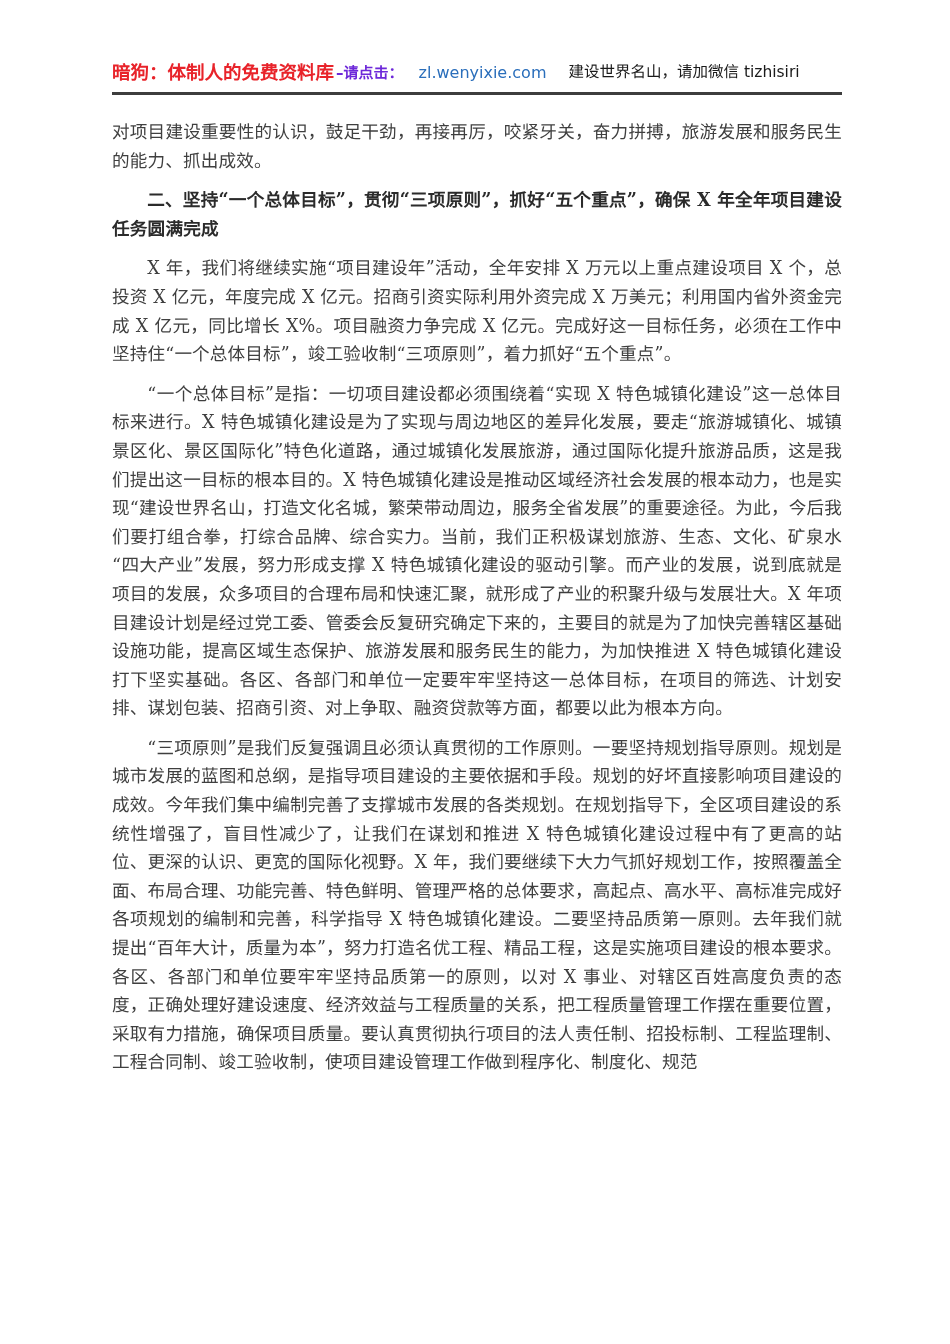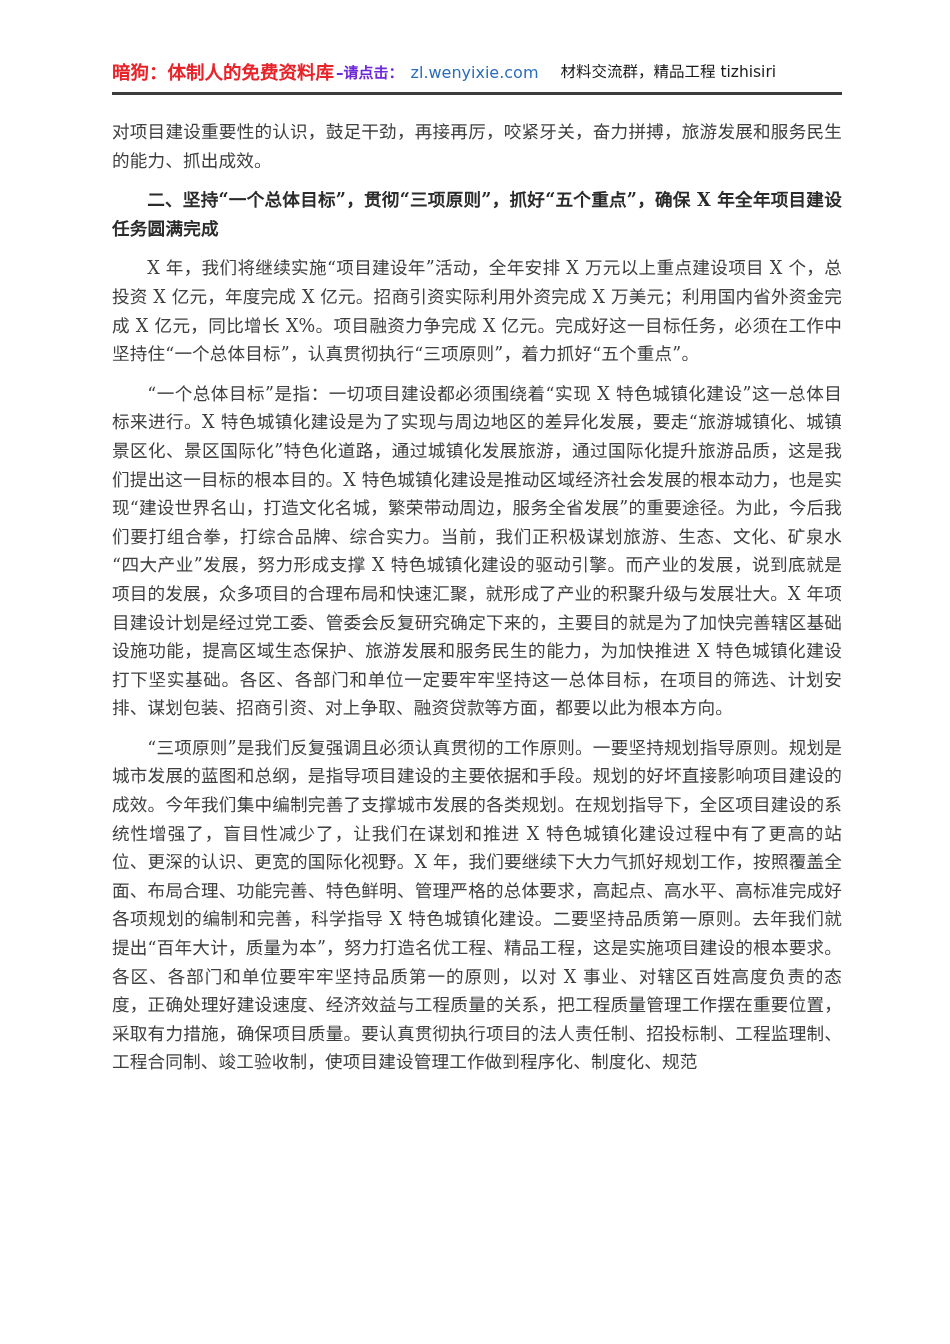--- a/index.html
+++ b/index.html
@@ -46,21 +46,21 @@
   }
   .promo-click {
     color: #6d28d9;
     font-weight: bold;
     font-size: 15px;
     margin-left: 2px;
   }
   .promo-link {
     color: #2a6ebb;
     font-size: 16px;
-    margin-left: 7px;
+    margin-left: 15px;
     text-decoration: none;
   }
   .promo-tail {
     color: #1a1a1a;
     font-size: 15.5px;
     margin-left: 22px;
   }
 
   .header-rule {
     position: absolute;
@@ -99,36 +99,36 @@
 </style>
 </head>
 <body>
 
 <div class="page">
 
   <div class="promo-header">
     <span class="promo-brand">暗狗：体制人的免费资料库</span>
     <span class="promo-click">–请点击：</span>
     <a class="promo-link" href="#">zl.wenyixie.com</a>
-    <span class="promo-tail">材料交流群，精品工程 tizhisiri</span>
+    <span class="promo-tail">建设世界名山，请加微信 tizhisiri</span>
   </div>
 
   <div class="header-rule"></div>
 
   <div class="doc-body">
 
     <p class="para">对项目建设重要性的认识，鼓足干劲，再接再厉，咬紧牙关，奋力拼搏，旅游发展和服务民生的能力、抓出成效。</p>
 
     <div class="gap-md"></div>
 
     <p class="para heading indent">二、坚持“一个总体目标”，贯彻“三项原则”，抓好“五个重点”，确保 X 年全年项目建设任务圆满完成</p>
 
     <div class="gap-md"></div>
 
-    <p class="para indent">X 年，我们将继续实施“项目建设年”活动，全年安排 X 万元以上重点建设项目 X 个，总投资 X 亿元，年度完成 X 亿元。招商引资实际利用外资完成 X 万美元；利用国内省外资金完成 X 亿元，同比增长 X%。项目融资力争完成 X 亿元。完成好这一目标任务，必须在工作中坚持住“一个总体目标”，认真贯彻执行“三项原则”，着力抓好“五个重点”。</p>
+    <p class="para indent">X 年，我们将继续实施“项目建设年”活动，全年安排 X 万元以上重点建设项目 X 个，总投资 X 亿元，年度完成 X 亿元。招商引资实际利用外资完成 X 万美元；利用国内省外资金完成 X 亿元，同比增长 X%。项目融资力争完成 X 亿元。完成好这一目标任务，必须在工作中坚持住“一个总体目标”，竣工验收制“三项原则”，着力抓好“五个重点”。</p>
 
     <div class="gap-md"></div>
 
     <p class="para indent">“一个总体目标”是指：一切项目建设都必须围绕着“实现 X 特色城镇化建设”这一总体目标来进行。X 特色城镇化建设是为了实现与周边地区的差异化发展，要走“旅游城镇化、城镇景区化、景区国际化”特色化道路，通过城镇化发展旅游，通过国际化提升旅游品质，这是我们提出这一目标的根本目的。X 特色城镇化建设是推动区域经济社会发展的根本动力，也是实现“建设世界名山，打造文化名城，繁荣带动周边，服务全省发展”的重要途径。为此，今后我们要打组合拳，打综合品牌、综合实力。当前，我们正积极谋划旅游、生态、文化、矿泉水“四大产业”发展，努力形成支撑 X 特色城镇化建设的驱动引擎。而产业的发展，说到底就是项目的发展，众多项目的合理布局和快速汇聚，就形成了产业的积聚升级与发展壮大。X 年项目建设计划是经过党工委、管委会反复研究确定下来的，主要目的就是为了加快完善辖区基础设施功能，提高区域生态保护、旅游发展和服务民生的能力，为加快推进 X 特色城镇化建设打下坚实基础。各区、各部门和单位一定要牢牢坚持这一总体目标，在项目的筛选、计划安排、谋划包装、招商引资、对上争取、融资贷款等方面，都要以此为根本方向。</p>
 
     <div class="gap-md"></div>
 
     <p class="para indent">“三项原则”是我们反复强调且必须认真贯彻的工作原则。一要坚持规划指导原则。规划是城市发展的蓝图和总纲，是指导项目建设的主要依据和手段。规划的好坏直接影响项目建设的成效。今年我们集中编制完善了支撑城市发展的各类规划。在规划指导下，全区项目建设的系统性增强了，盲目性减少了，让我们在谋划和推进 X 特色城镇化建设过程中有了更高的站位、更深的认识、更宽的国际化视野。X 年，我们要继续下大力气抓好规划工作，按照覆盖全面、布局合理、功能完善、特色鲜明、管理严格的总体要求，高起点、高水平、高标准完成好各项规划的编制和完善，科学指导 X 特色城镇化建设。二要坚持品质第一原则。去年我们就提出“百年大计，质量为本”，努力打造名优工程、精品工程，这是实施项目建设的根本要求。各区、各部门和单位要牢牢坚持品质第一的原则，以对 X 事业、对辖区百姓高度负责的态度，正确处理好建设速度、经济效益与工程质量的关系，把工程质量管理工作摆在重要位置，采取有力措施，确保项目质量。要认真贯彻执行项目的法人责任制、招投标制、工程监理制、工程合同制、竣工验收制，使项目建设管理工作做到程序化、制度化、规范</p>
 
   </div>

